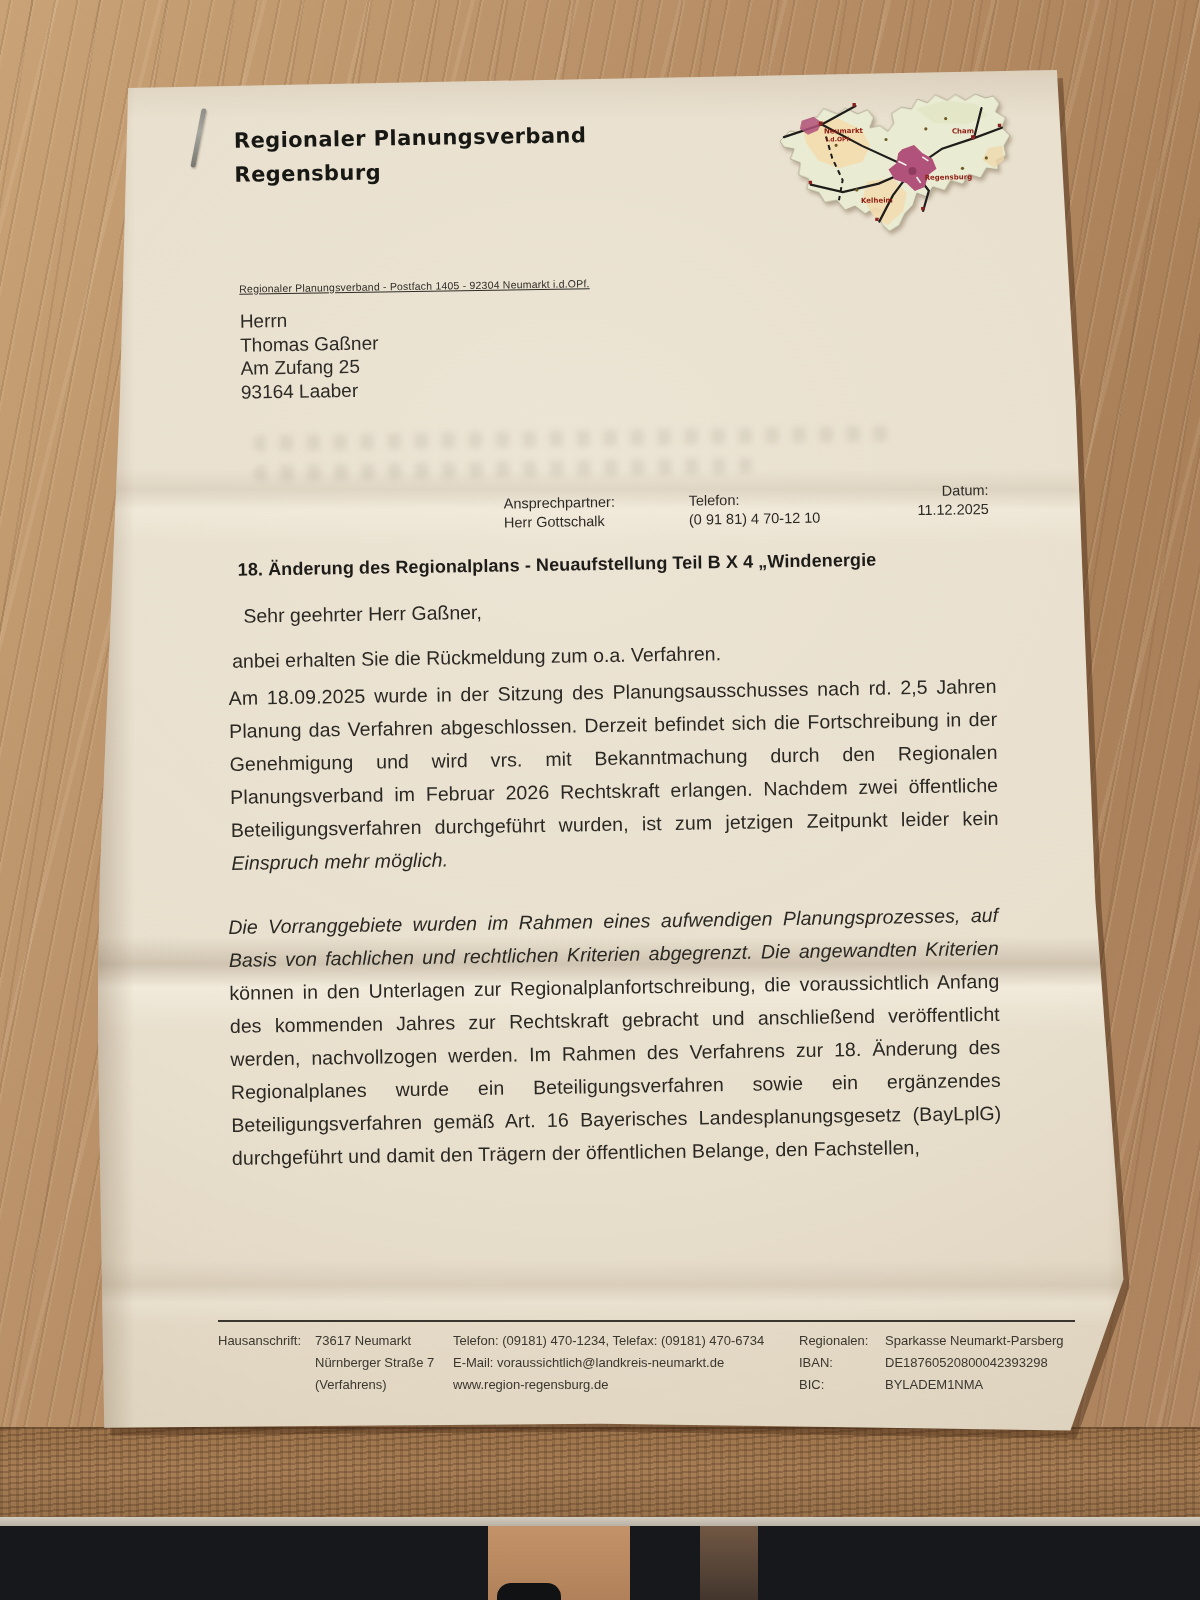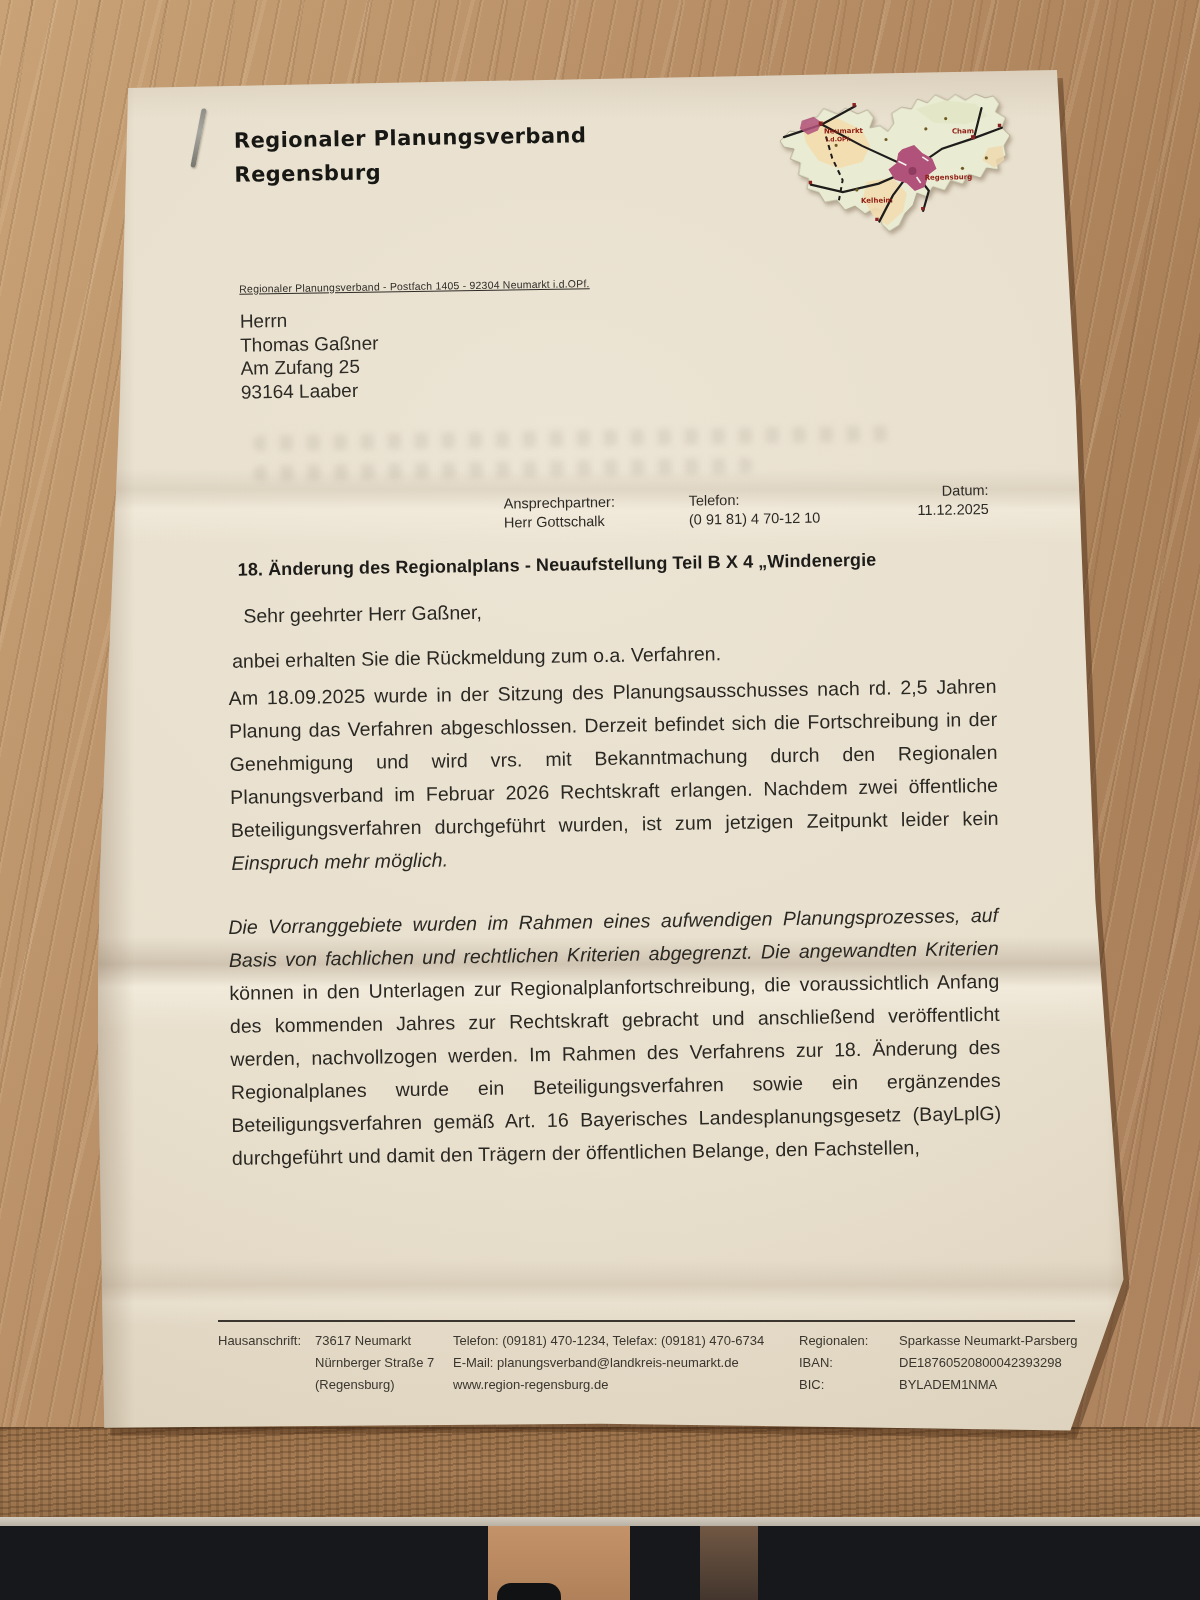--- a/index.html
+++ b/index.html
@@ -75,21 +75,21 @@
     background:repeating-linear-gradient(90deg, rgba(125,118,104,.14) 0 13px, rgba(0,0,0,0) 13px 27px);}
 
   
   #footer{position:absolute;left:0;top:0;width:1040px;color:#3b362f;}
   #footer-rule{position:absolute;left:120px;top:1256px;width:857px;height:2px;background:#3a352e;}
   .fcol{position:absolute;top:1266px;font-size:13px;line-height:22px;}
   #fcol-label{left:120px;}
   #fcol-addr{left:217px;}
   #fcol-contact{left:355px;}
   #fcol-banklabels{left:701px;}
-  #fcol-bankvals{left:787px;margin-left:14px;}
+  #fcol-bankvals{left:787px;}
 
   
   .maplabel{font-family:"DejaVu Sans",sans-serif;font-weight:bold;fill:#8f1c12;}
 </style>
 </head>
 <body>
 
 <div id="stage">
 
   <div id="wood"></div>
@@ -214,26 +214,26 @@
     </div>
 
     <div id="footer">
       <div id="footer-rule"></div>
 
       <div class="fcol" id="fcol-label">Hausanschrift:</div>
 
       <div class="fcol" id="fcol-addr">
         <div>73617 Neumarkt</div>
         <div>Nürnberger Straße 7</div>
-        <div>(Regensburg)</div>
+        <div>(Verfahrens)</div>
       </div>
 
       <div class="fcol" id="fcol-contact">
         <div>Telefon: (09181) 470-1234, Telefax: (09181) 470-6734</div>
-        <div>E-Mail:  planungsverband@landkreis-neumarkt.de</div>
+        <div>E-Mail:  voraussichtlich@landkreis-neumarkt.de</div>
         <div>www.region-regensburg.de</div>
       </div>
 
       <div class="fcol" id="fcol-banklabels">
         <div>Regionalen:</div>
         <div>IBAN:</div>
         <div>BIC:</div>
       </div>
 
       <div class="fcol" id="fcol-bankvals">

